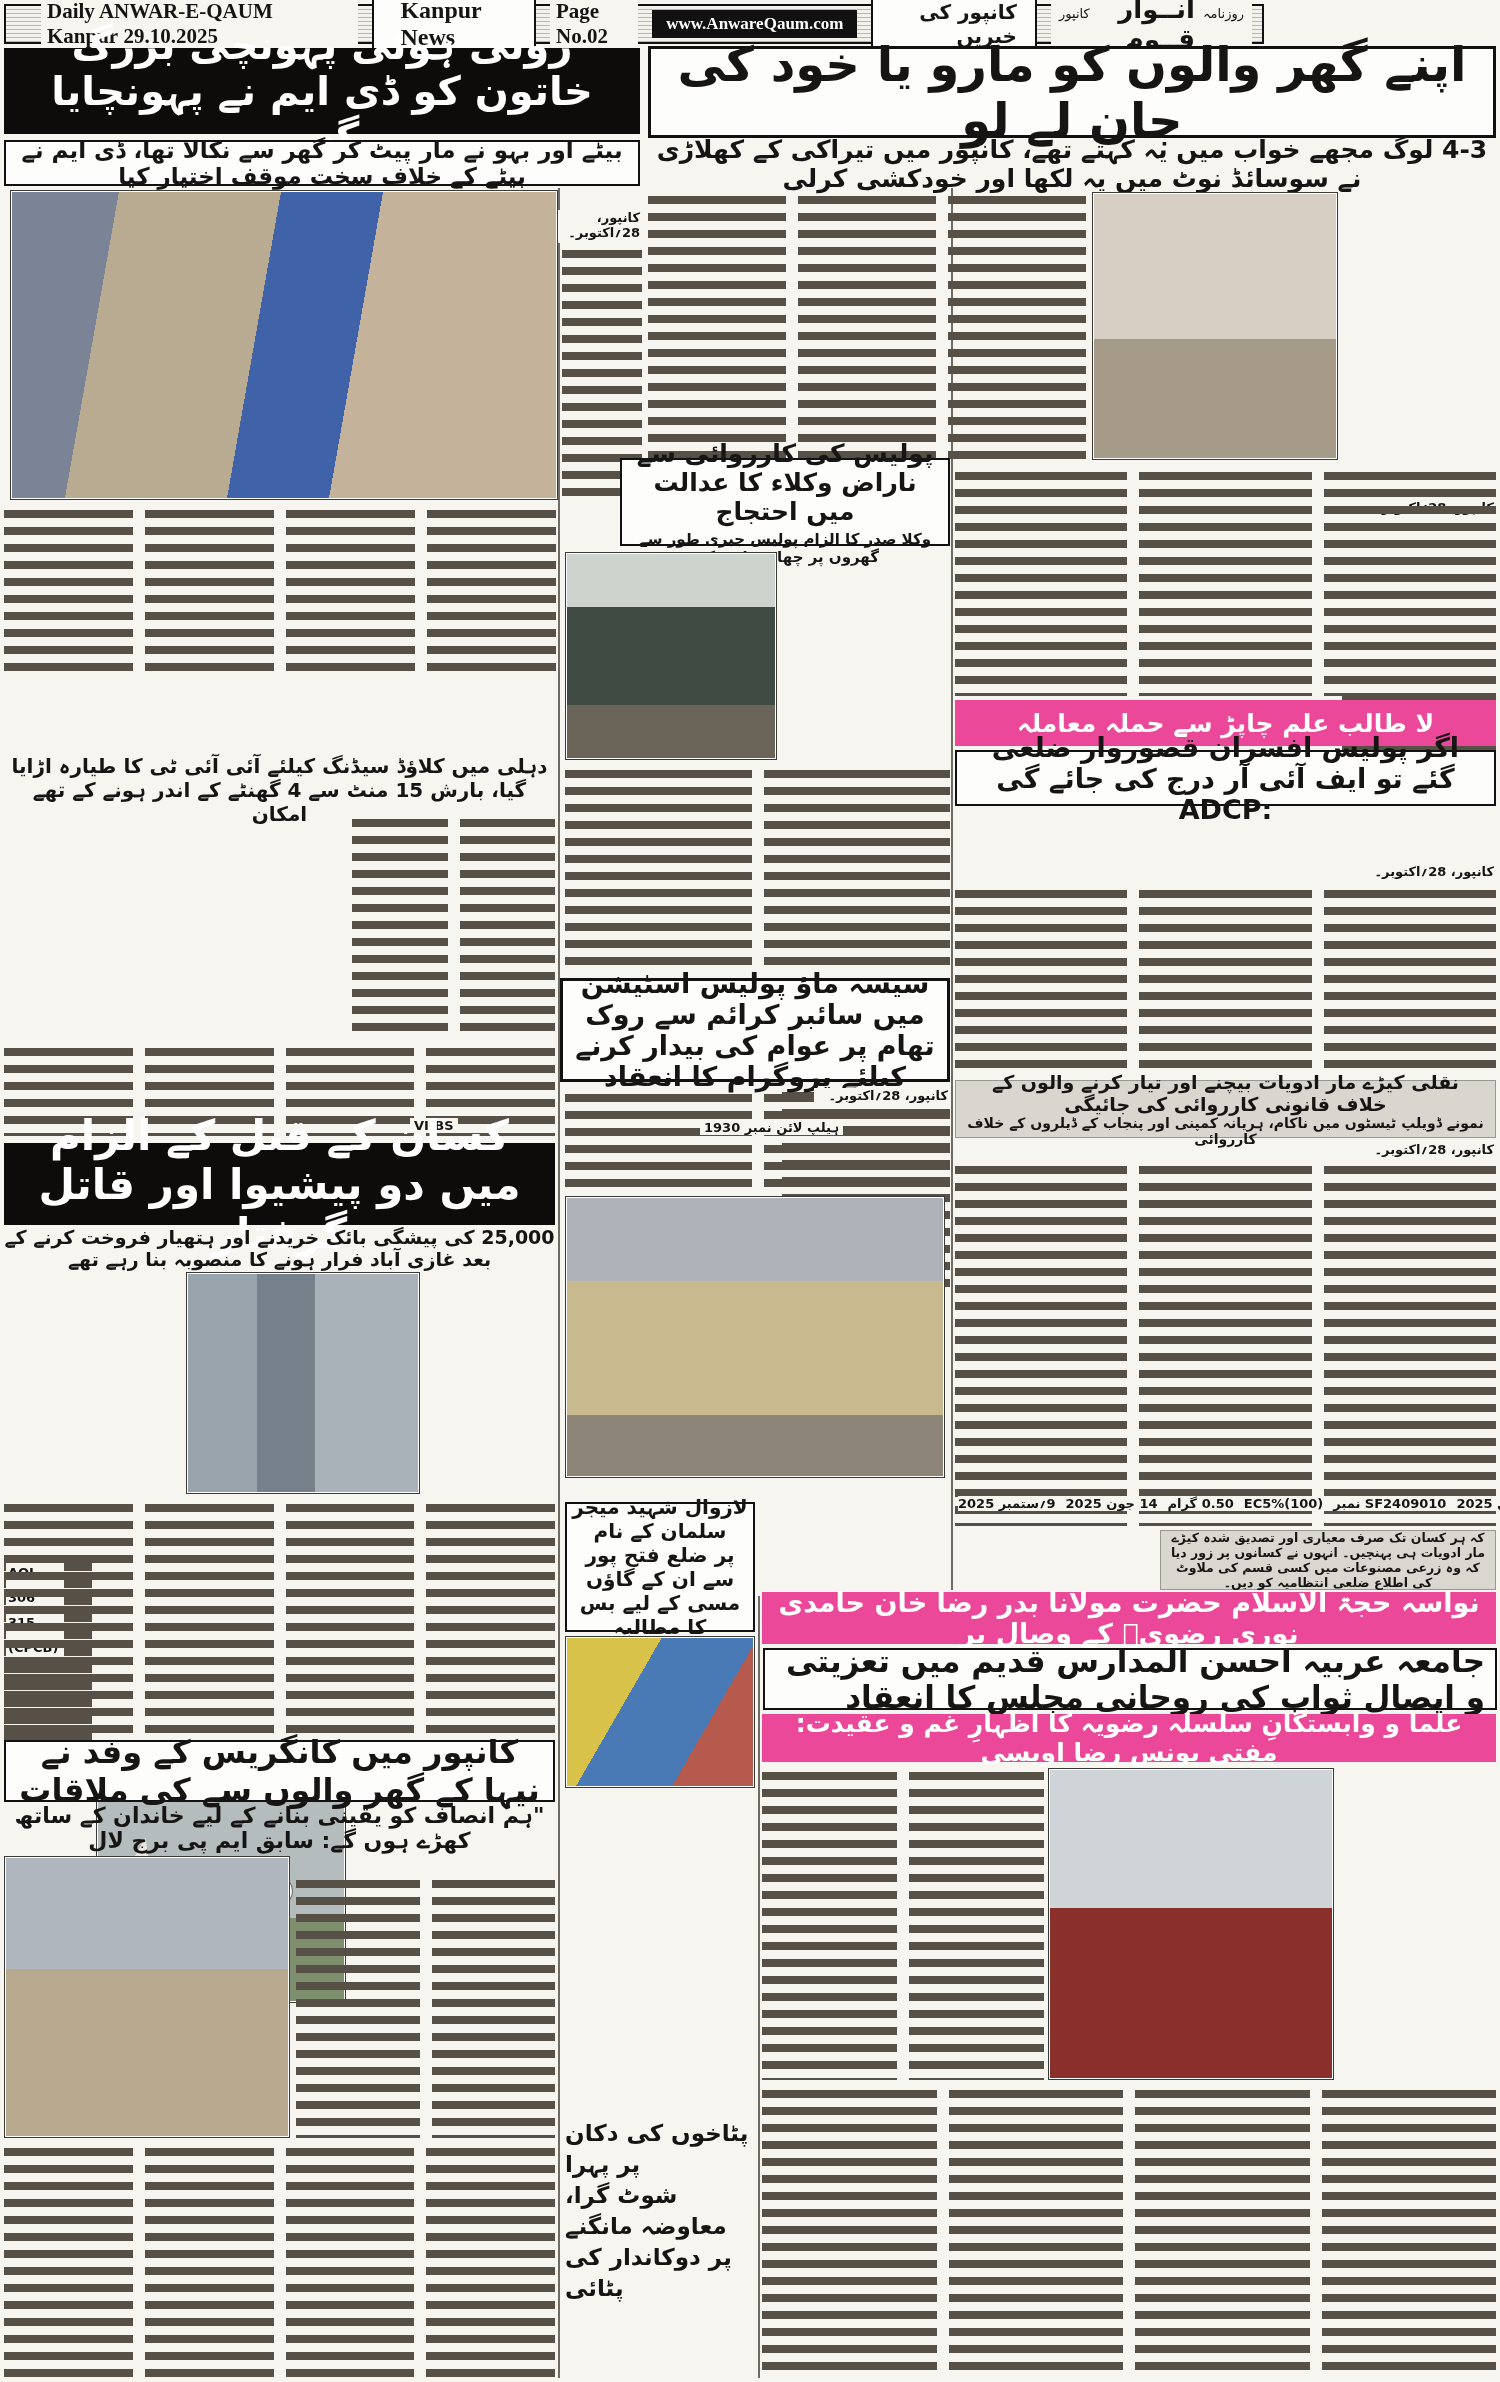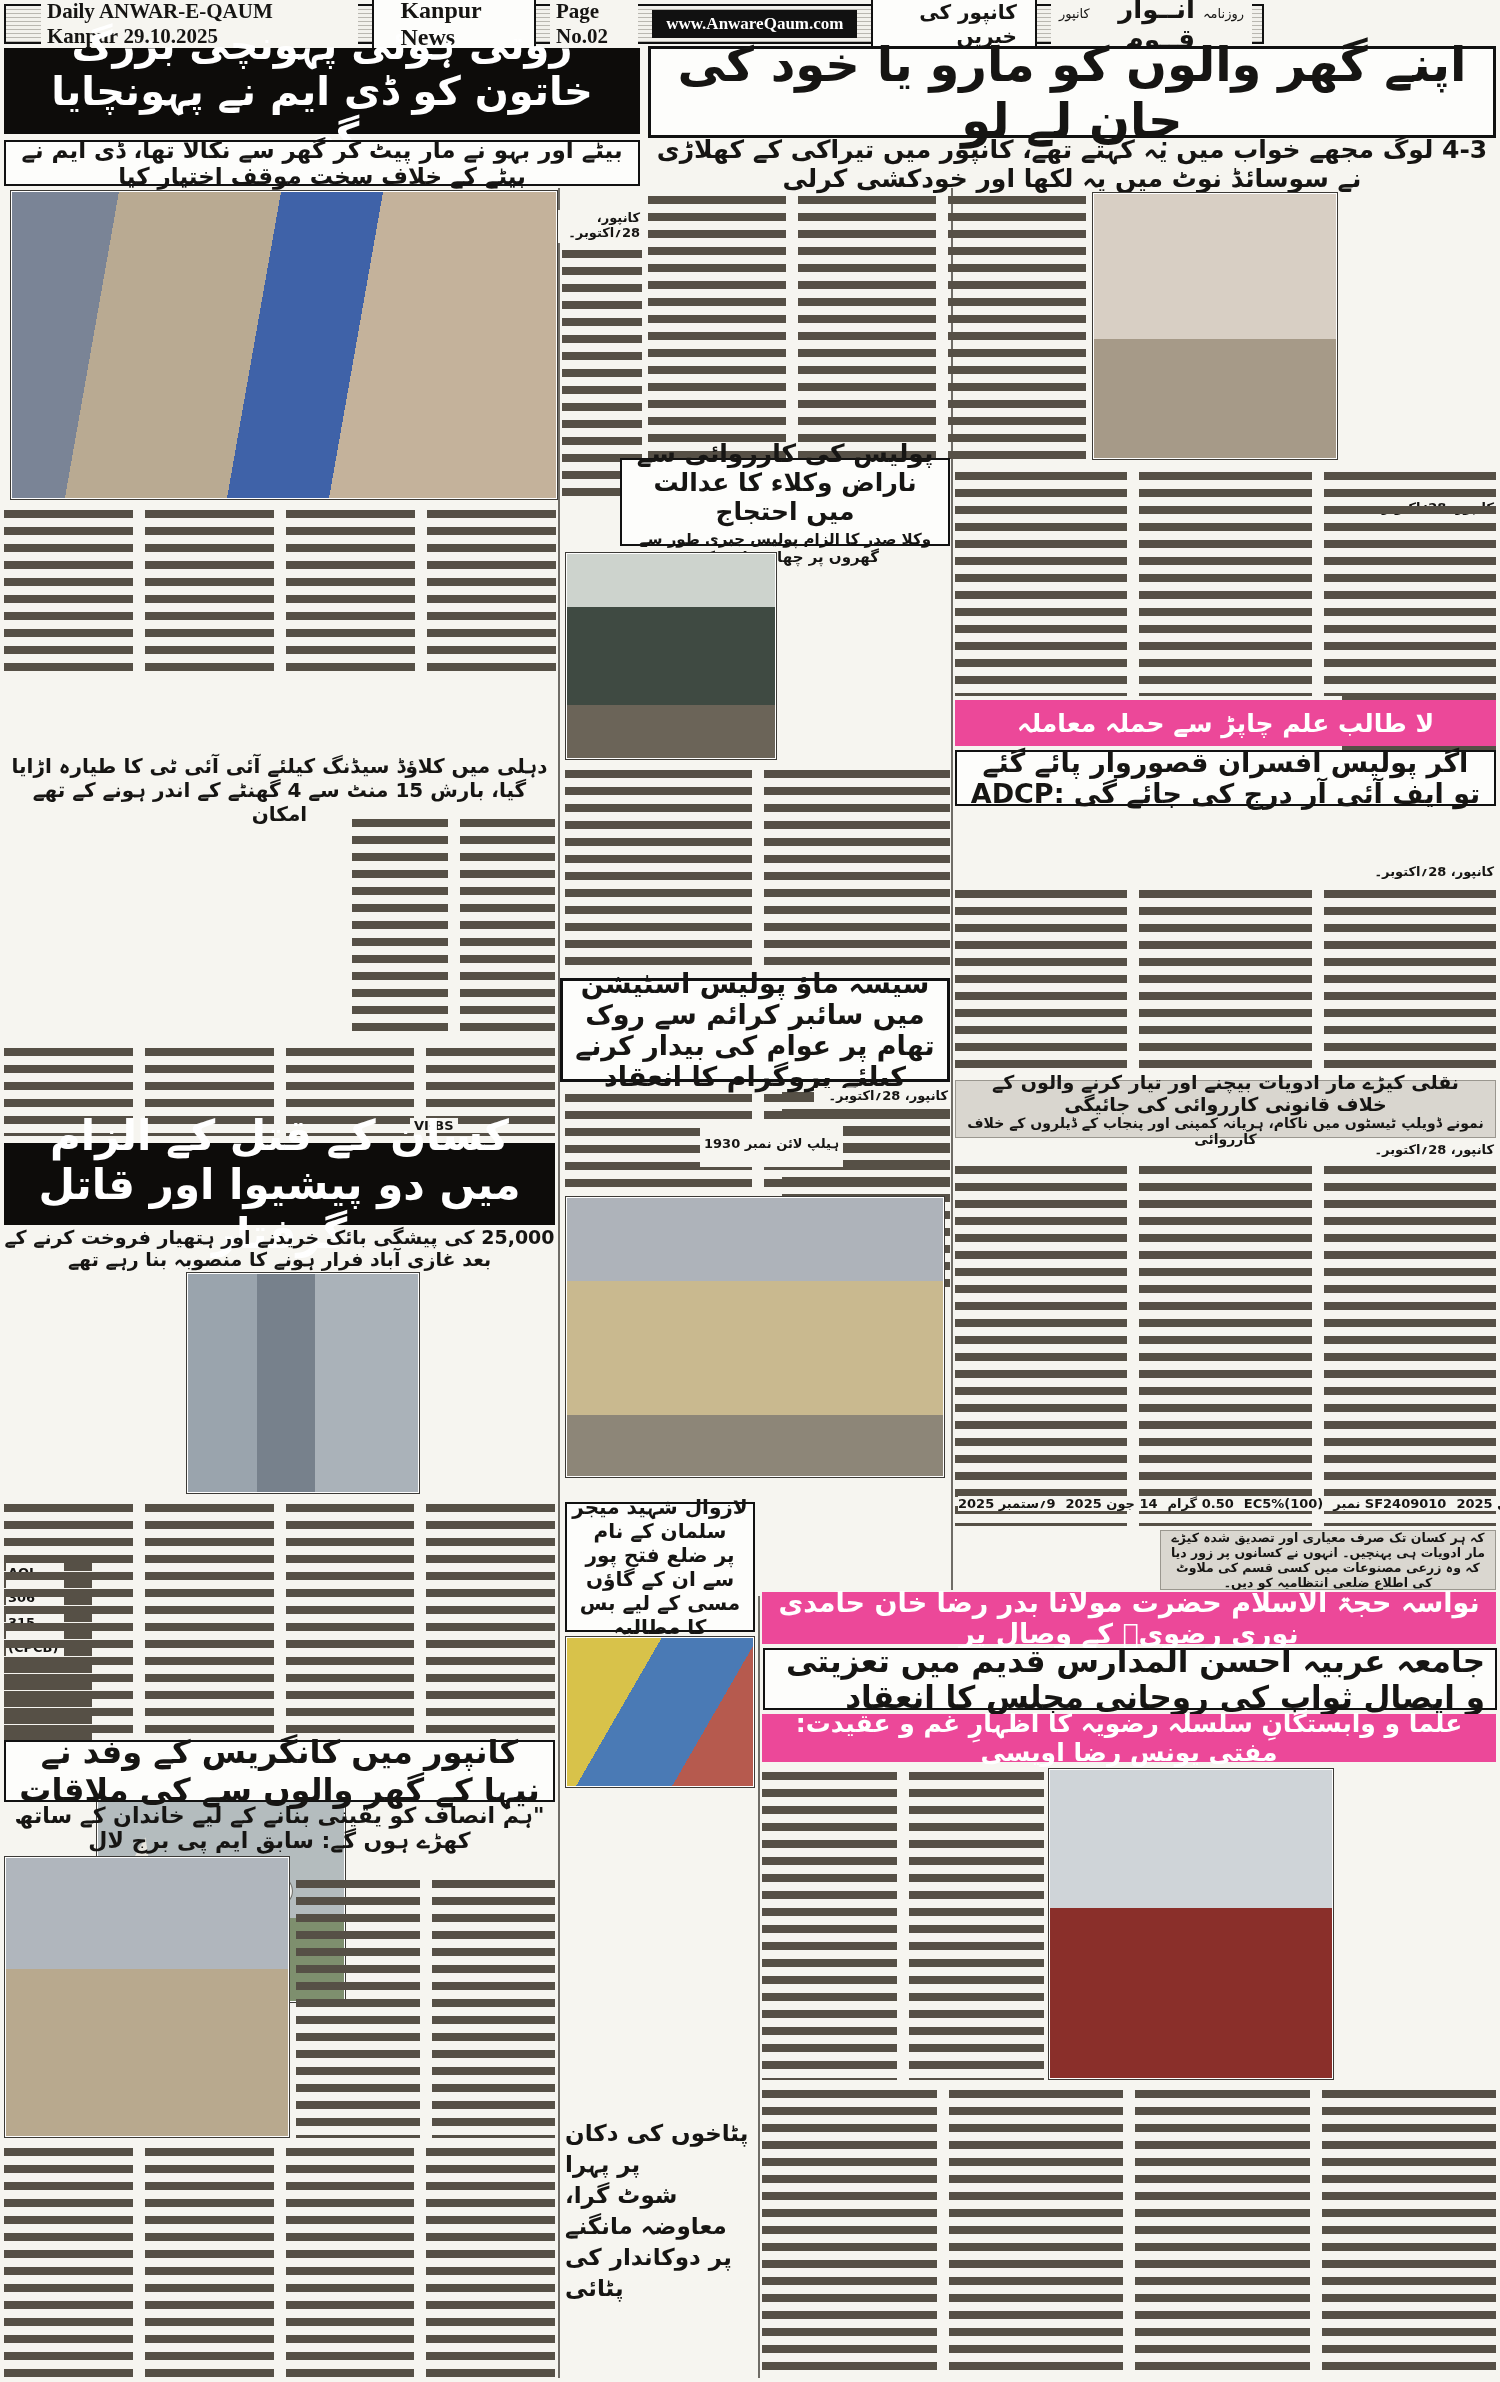--- a/index.html
+++ b/index.html
@@ -145,38 +145,38 @@
   </div>
   <div class="abs cols" style="left:4px;top:1044px;width:551px;height:92px;">
     <div></div>
       <div></div>
     <div></div>
       <div></div>
   </div>
   <span class="abs chip" style="left:410px;top:1118px;background:#f6f5f0;padding:0 4px;">VI-BS</span>
 
   <div class="abs kicker rtl" style="left:955px;top:700px;width:541px;height:46px;font-size:25px;">لا طالب علم چاپڑ سے حملہ معاملہ</div>
-  <div class="abs boxed rtl" style="left:955px;top:750px;width:541px;height:56px;font-size:27px;border-width:2px;">اگر پولیس افسران قصوروار پائے گئے تو ایف آئی آر درج کی جائے گی :ADCP</div>
+  <div class="abs boxed rtl" style="left:955px;top:750px;width:541px;height:56px;font-size:27px;border-width:2px;">اگر پولیس افسران قصوروار ضلعی گئے تو ایف آئی آر درج کی جائے گی :ADCP</div>
   <div class="abs cols" style="left:955px;top:886px;width:541px;height:190px;">
     <div></div>
       <div></div>
     <div></div>
   </div>
   <span class="dateline abs" style="left:1360px;top:864px;width:136px;position:absolute;font-size:13px;">کانپور، 28؍اکتوبر۔</span>
 
   <div class="abs boxed rtl" style="left:560px;top:978px;width:390px;height:104px;flex-direction:column;border-width:3px;padding:12px;">
     <div style="font-size:27px;">سیسہ ماؤ پولیس اسٹیشن میں سائبر کرائم سے روک</div>
     <div style="font-size:27px;">تھام پر عوام کی بیدار کرنے کیلئے پروگرام کا انعقاد</div>
   </div>
   <div class="abs cols" style="left:565px;top:1090px;width:385px;height:102px;">
     <div></div>
       <div></div>
   </div>
   <span class="dateline abs" style="left:814px;top:1088px;width:136px;position:absolute;font-size:13px;">کانپور، 28؍اکتوبر۔</span>
-  <span class="abs chip" style="left:700px;top:1120px;background:#f6f5f0;padding:16px 4px;">ہیلپ لائن نمبر 1930</span>
+  <span class="abs chip" style="left:700px;top:1120px;background:#f6f5f0;padding:0 4px;">ہیلپ لائن نمبر 1930</span>
   <div class="abs photo p-street" style="left:565px;top:1196px;width:380px;height:282px;"></div>
 
   <div class="abs banner rtl" style="left:4px;top:1143px;width:551px;height:82px;font-size:42px;">کسان کے قتل کے الزام میں دو پیشیوا اور قاتل گرفتار</div>
   <div class="abs plain-sub rtl" style="left:4px;top:1229px;width:551px;height:38px;font-size:19px;">25,000 کی پیشگی بائک خریدنے اور ہتھیار فروخت کرنے کے بعد غازی آباد فرار ہونے کا منصوبہ بنا رہے تھے</div>
 
   <div class="abs photo p-men" style="left:186px;top:1272px;width:234px;height:222px;"></div>
 
   <div class="abs cols" style="left:4px;top:1500px;width:551px;height:234px;">
     <div></div>
       <div></div>

